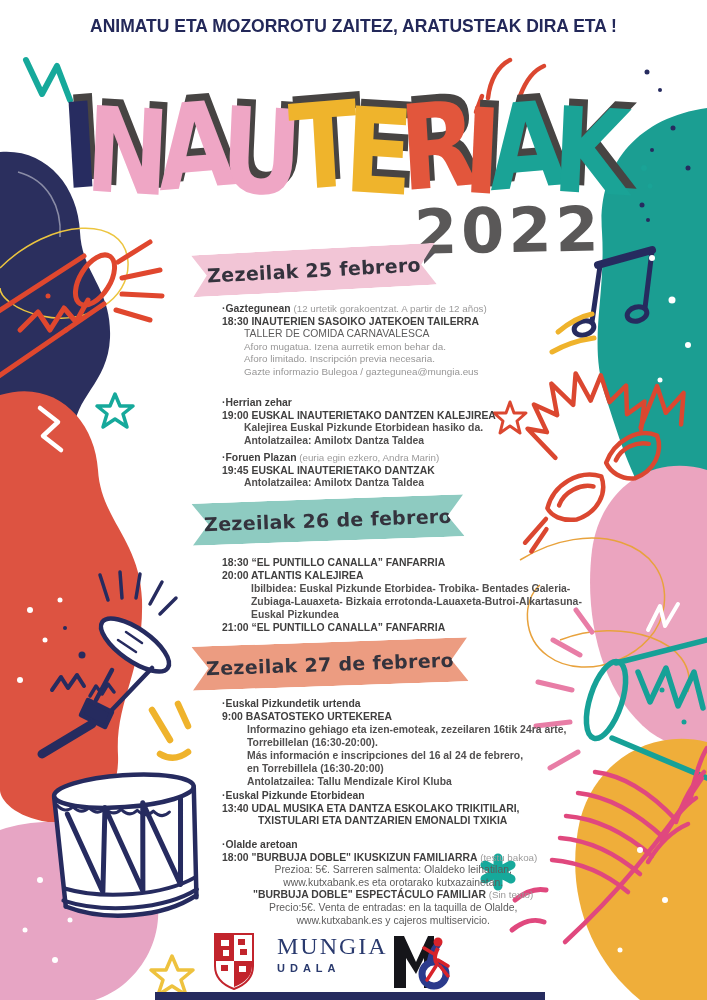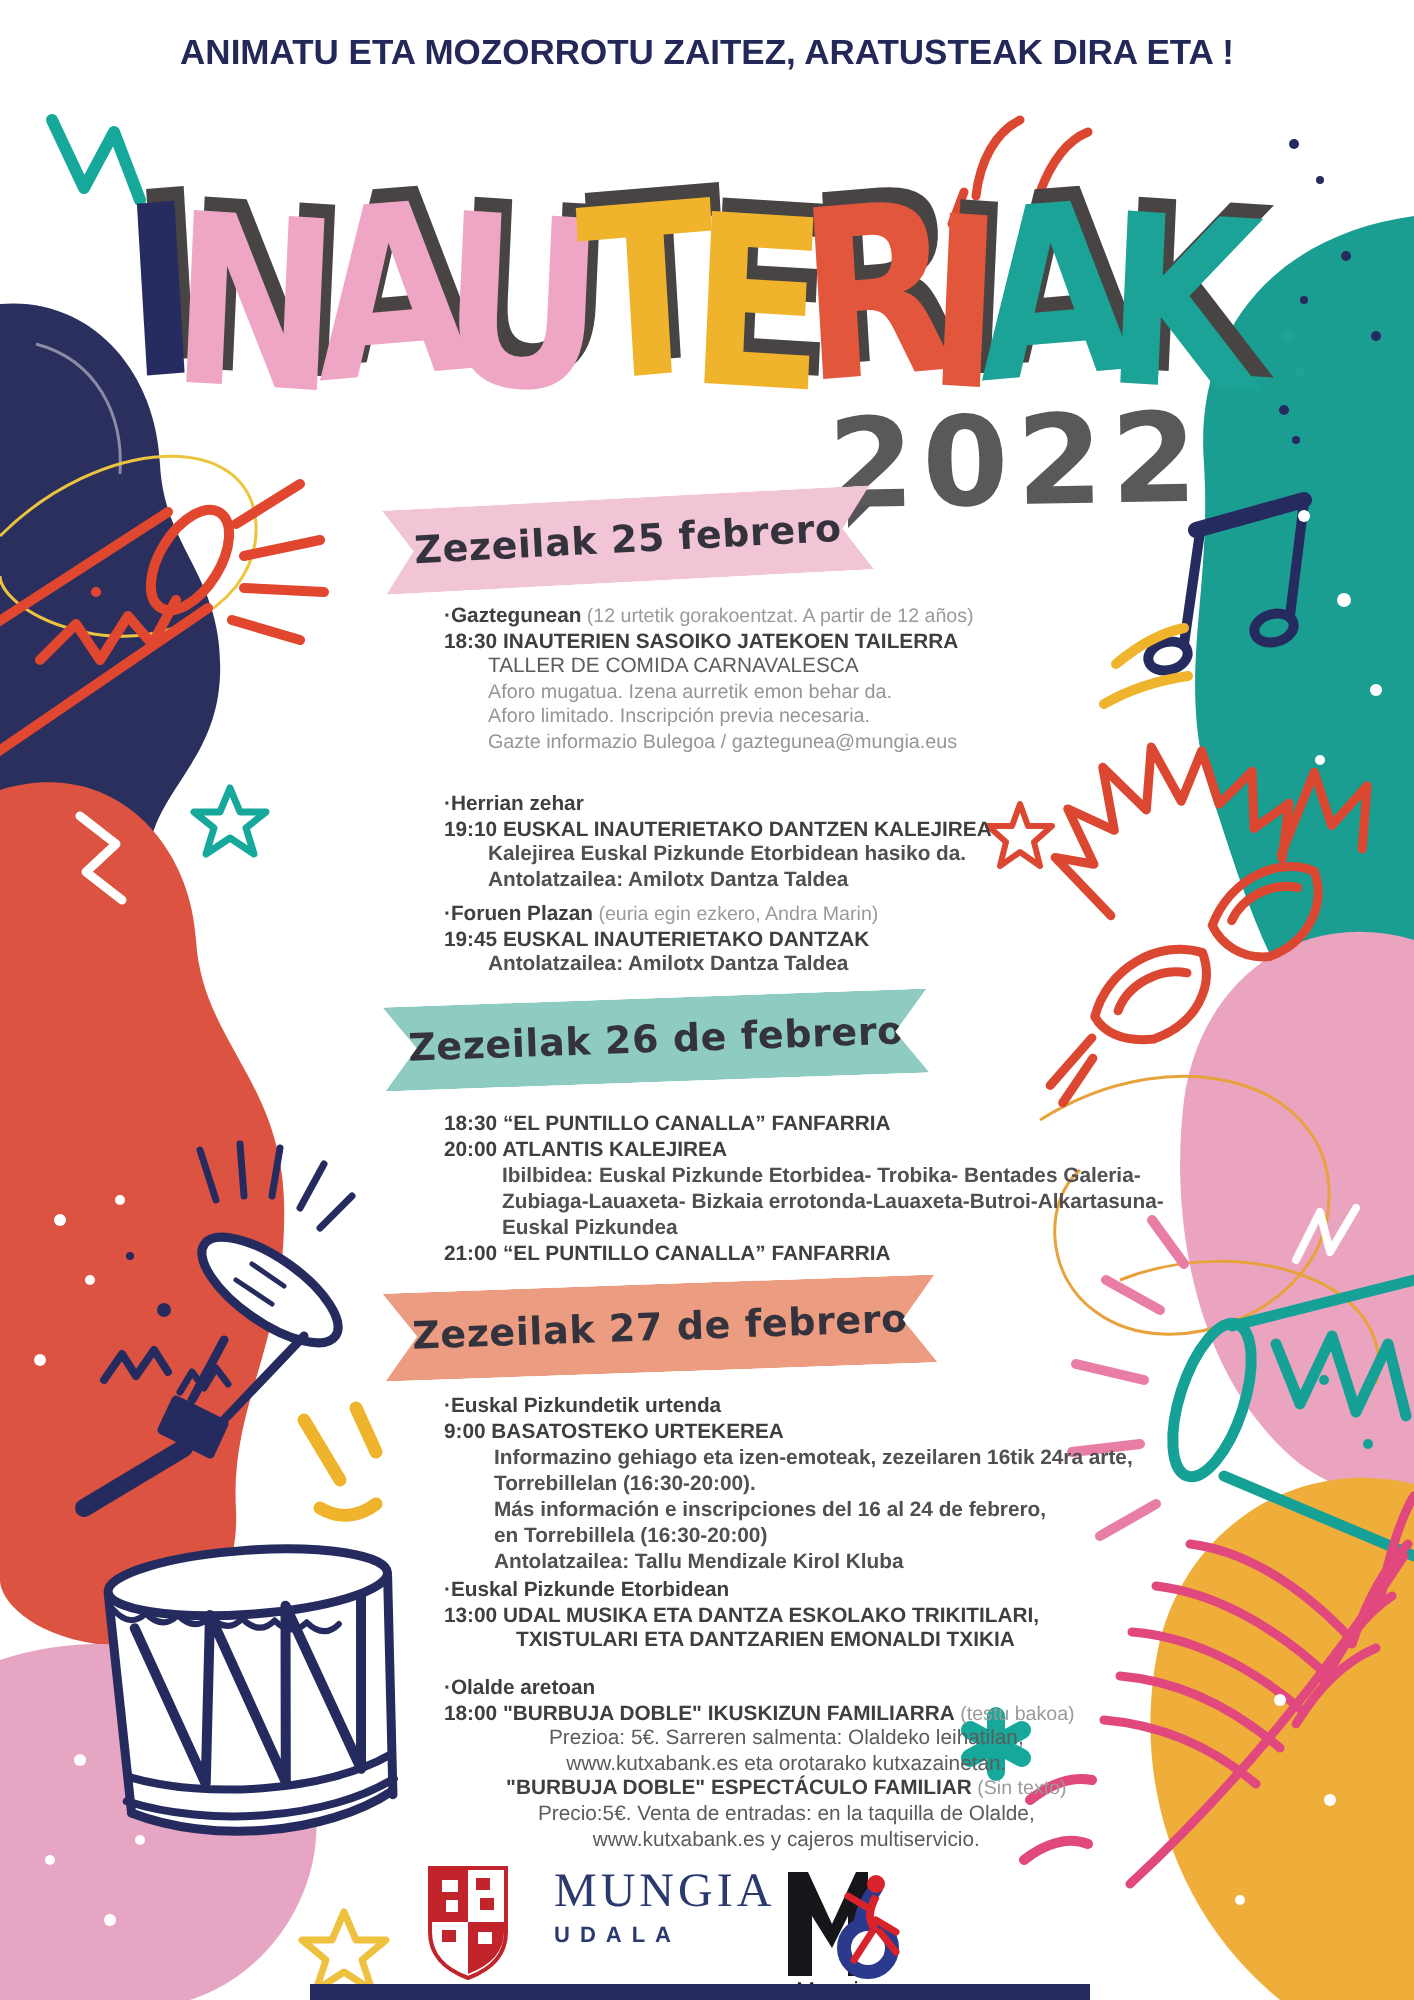--- a/index.html
+++ b/index.html
@@ -255,21 +255,21 @@
     <p class="ln"><span class="hd">·Gaztegunean</span><span class="note"> (12 urtetik gorakoentzat. A partir de 12 años)</span></p>
     <p class="ln hd">18:30 INAUTERIEN SASOIKO JATEKOEN TAILERRA</p>
     <p class="ln rg i22">TALLER DE COMIDA CARNAVALESCA</p>
     <p class="ln lt i22">Aforo mugatua. Izena aurretik emon behar da.</p>
     <p class="ln lt i22">Aforo limitado. Inscripción previa necesaria.</p>
     <p class="ln lt i22">Gazte informazio Bulegoa / gaztegunea@mungia.eus</p>
   </div>
 
   <div class="abs blk" style="top:397px">
     <p class="ln hd">·Herrian zehar</p>
-    <p class="ln hd">19:10 EUSKAL INAUTERIETAKO DANTZEN KALEJIREA</p>
+    <p class="ln hd">19:00 EUSKAL INAUTERIETAKO DANTZEN KALEJIREA</p>
     <p class="ln sb i22">Kalejirea Euskal Pizkunde Etorbidean hasiko da.</p>
     <p class="ln sb i22">Antolatzailea: Amilotx Dantza Taldea</p>
   </div>
 
   <div class="abs blk" style="top:452px">
     <p class="ln"><span class="hd">·Foruen Plazan</span><span class="note"> (euria egin ezkero, Andra Marin)</span></p>
     <p class="ln hd">19:45 EUSKAL INAUTERIETAKO DANTZAK</p>
     <p class="ln sb i22">Antolatzailea:  Amilotx Dantza Taldea</p>
   </div>
 
@@ -295,21 +295,21 @@
     <p class="ln hd">9:00 BASATOSTEKO URTEKEREA</p>
     <p class="ln sb i25">Informazino gehiago eta izen-emoteak,  zezeilaren 16tik 24ra arte,</p>
     <p class="ln sb i25">Torrebillelan (16:30-20:00).</p>
     <p class="ln sb i25">Más información e inscripciones del 16 al 24 de febrero,</p>
     <p class="ln sb i25">en Torrebillela (16:30-20:00)</p>
     <p class="ln sb i25">Antolatzailea:  Tallu Mendizale Kirol Kluba</p>
   </div>
 
   <div class="abs blk" style="top:790px">
     <p class="ln hd">·Euskal Pizkunde Etorbidean</p>
-    <p class="ln hd">13:00 UDAL MUSIKA ETA DANTZA ESKOLAKO TRIKITILARI,</p>
+    <p class="ln hd">13:40 UDAL MUSIKA ETA DANTZA ESKOLAKO TRIKITILARI,</p>
     <p class="ln hd i36">TXISTULARI ETA DANTZARIEN  EMONALDI TXIKIA</p>
   </div>
 
   <div class="abs blk" style="top:839px">
     <p class="ln hd">·Olalde aretoan</p>
     <p class="ln"><span class="hd">18:00 "BURBUJA DOBLE" IKUSKIZUN FAMILIARRA</span><span class="note"> (testu bakoa)</span></p>
     <p class="ln rg i27">Prezioa: 5€. Sarreren salmenta: Olaldeko leihatilan,</p>
     <p class="ln rg i27">www.kutxabank.es eta orotarako kutxazainetan.</p>
     <p class="ln i27"><span class="hd">"BURBUJA DOBLE" ESPECTÁCULO FAMILIAR</span><span class="note"> (Sin texto)</span></p>
     <p class="ln rg i27">Precio:5€. Venta de entradas: en la taquilla de Olalde,</p>

